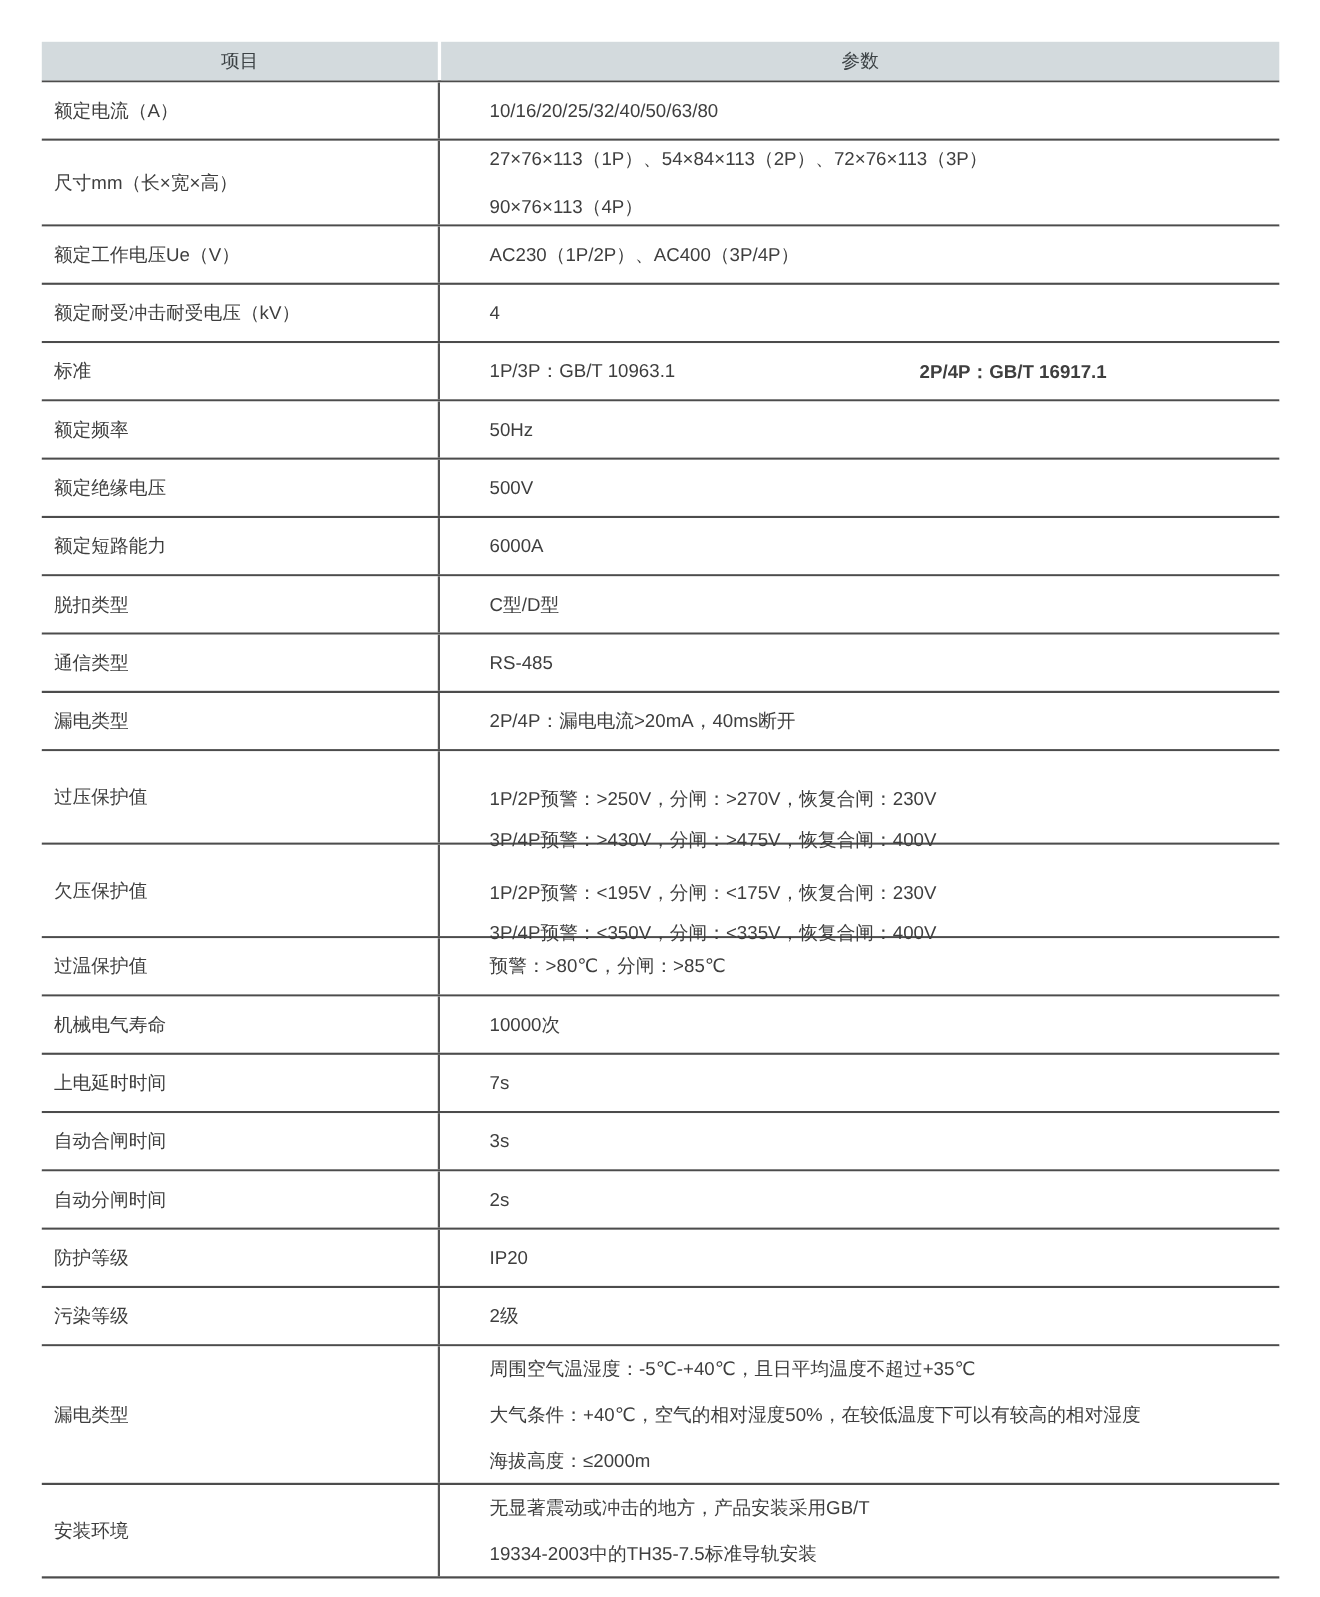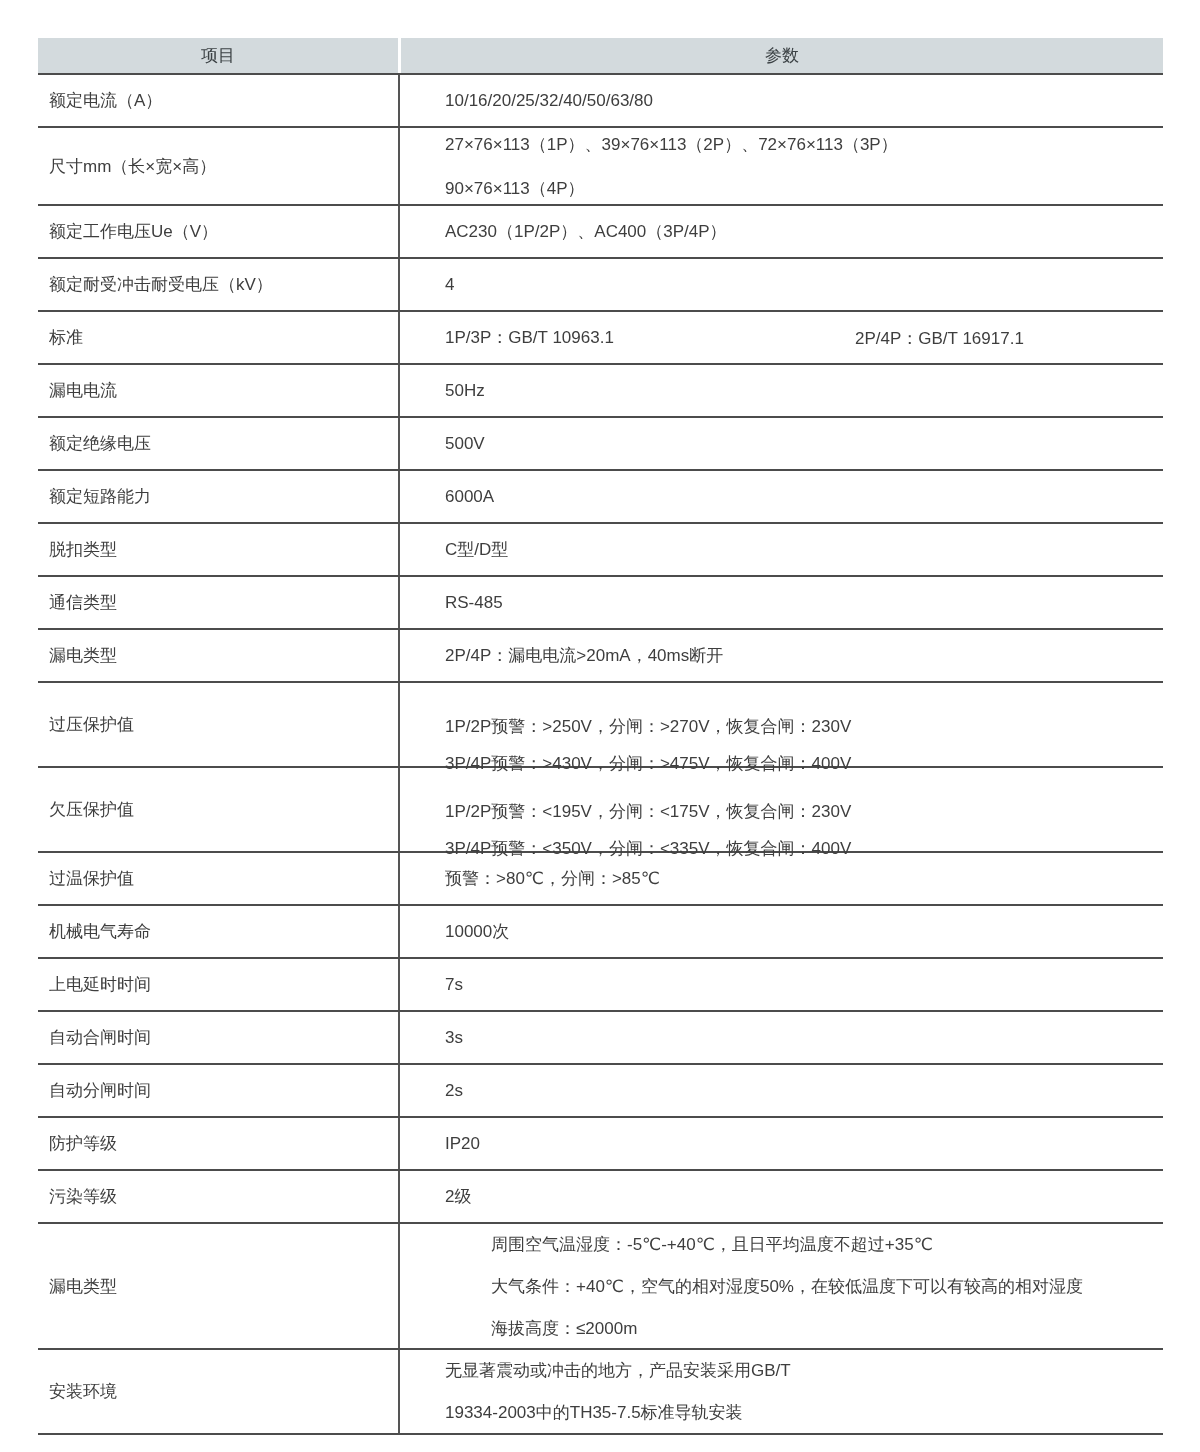--- a/index.html
+++ b/index.html
@@ -31,32 +31,32 @@
     padding-left: 11px; padding-right: 24px;
     display: flex; align-items: center;
   }
   .td.value {
     flex: 1; position: relative;
     padding-left: 45px; padding-right: 10px;
     display: flex; flex-direction: column; justify-content: center;
   }
   .line { line-height: 29px; white-space: nowrap; }
   .extra {
-    position: absolute; left: 455px; top: 50%;
-    transform: translateY(-50%); white-space: nowrap;
+    position: absolute; left: 436px; top: 50%;
+    transform: translateY(-50%); white-space: nowrap; font-weight: bold;
   }
 
   
   .sz-single { height: 53px; }
   .sz-dims   { height: 78px; }
   .sz-dims .td.value { gap: 15px; }
   .sz-protection { height: 85px; }
   .sz-protection .td.value { gap: 8px; margin-top: 40px; }
   .sz-environment { height: 126px; }
-  .sz-environment .td.value { gap: 13px; margin-left: 46px; }
+  .sz-environment .td.value { gap: 13px; }
   .sz-installation { height: 85px; }
   .sz-installation .td.value { gap: 13px; }
 </style>
 </head>
 <body>
 
 <div class="page">
   <div class="spec-table">
     <div class="thead">
       <div class="th th-item">项目</div>
@@ -65,21 +65,21 @@
     <div class="tbody" id="tbody">
         <div class="tr sz-single">
           <div class="td label">额定电流（A）</div>
           <div class="td value">
             <div class="line">10/16/20/25/32/40/50/63/80</div>
           </div>
         </div>
         <div class="tr sz-dims">
           <div class="td label">尺寸mm（长×宽×高）</div>
           <div class="td value">
-            <div class="line">27×76×113（1P）、39×76×113（2P）、72×76×113（3P）</div>
+            <div class="line">27×76×113（1P）、54×84×113（2P）、72×76×113（3P）</div>
             <div class="line">90×76×113（4P）</div>
           </div>
         </div>
         <div class="tr sz-single">
           <div class="td label">额定工作电压Ue（V）</div>
           <div class="td value">
             <div class="line">AC230（1P/2P）、AC400（3P/4P）</div>
           </div>
         </div>
         <div class="tr sz-single">
@@ -89,21 +89,21 @@
           </div>
         </div>
         <div class="tr sz-single">
           <div class="td label">标准</div>
           <div class="td value">
             <div class="line">1P/3P：GB/T 10963.1</div>
             <div class="extra">2P/4P：GB/T 16917.1</div>
           </div>
         </div>
         <div class="tr sz-single">
-          <div class="td label">漏电电流</div>
+          <div class="td label">额定频率</div>
           <div class="td value">
             <div class="line">50Hz</div>
           </div>
         </div>
         <div class="tr sz-single">
           <div class="td label">额定绝缘电压</div>
           <div class="td value">
             <div class="line">500V</div>
           </div>
         </div>

